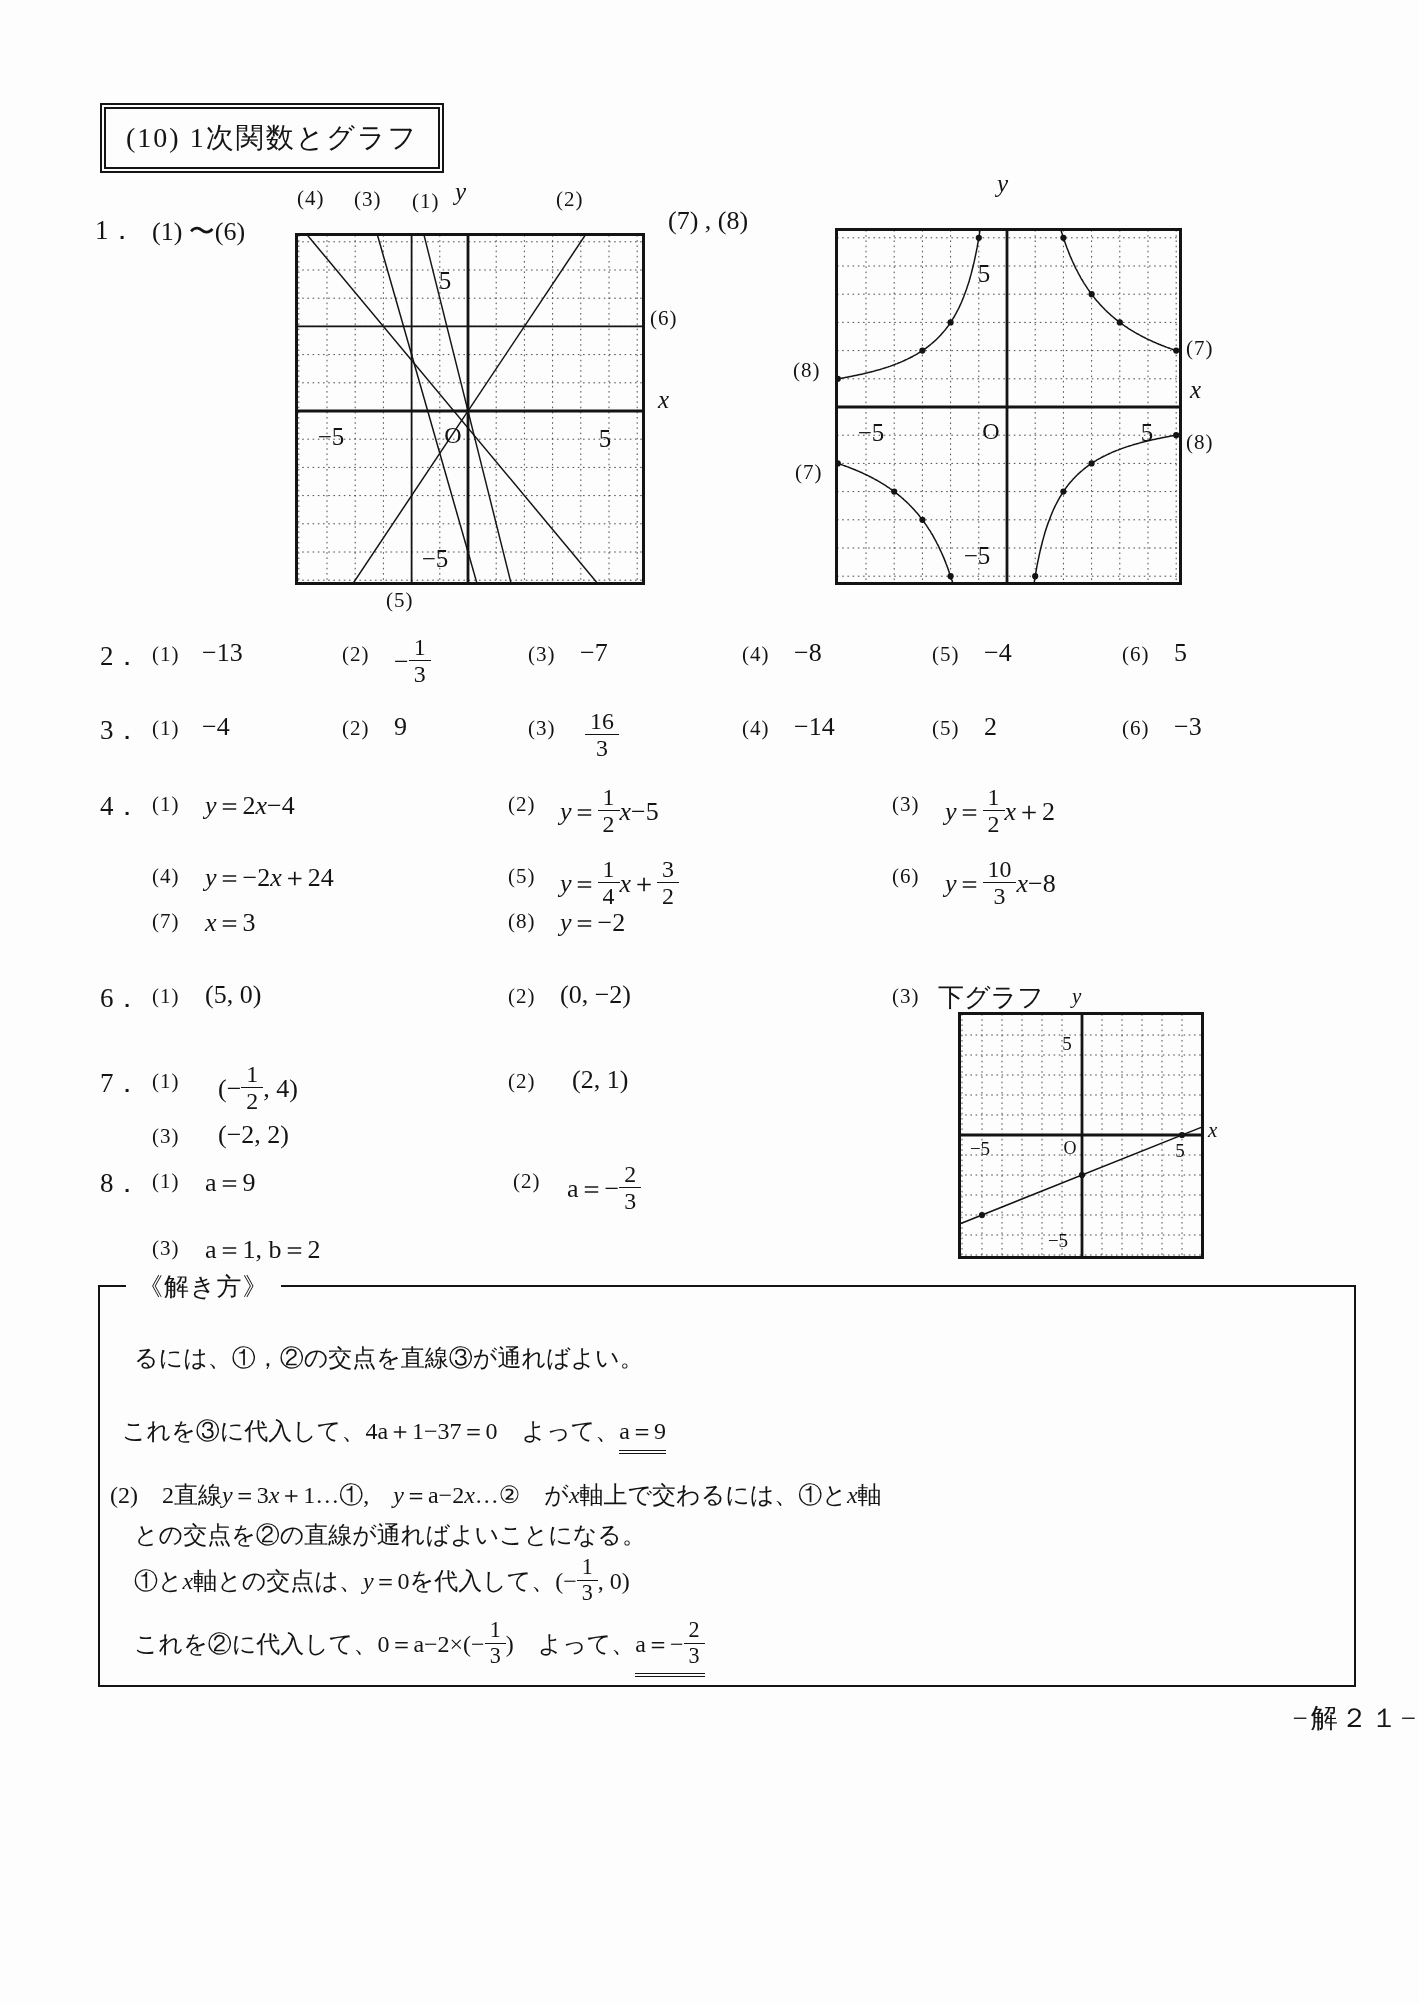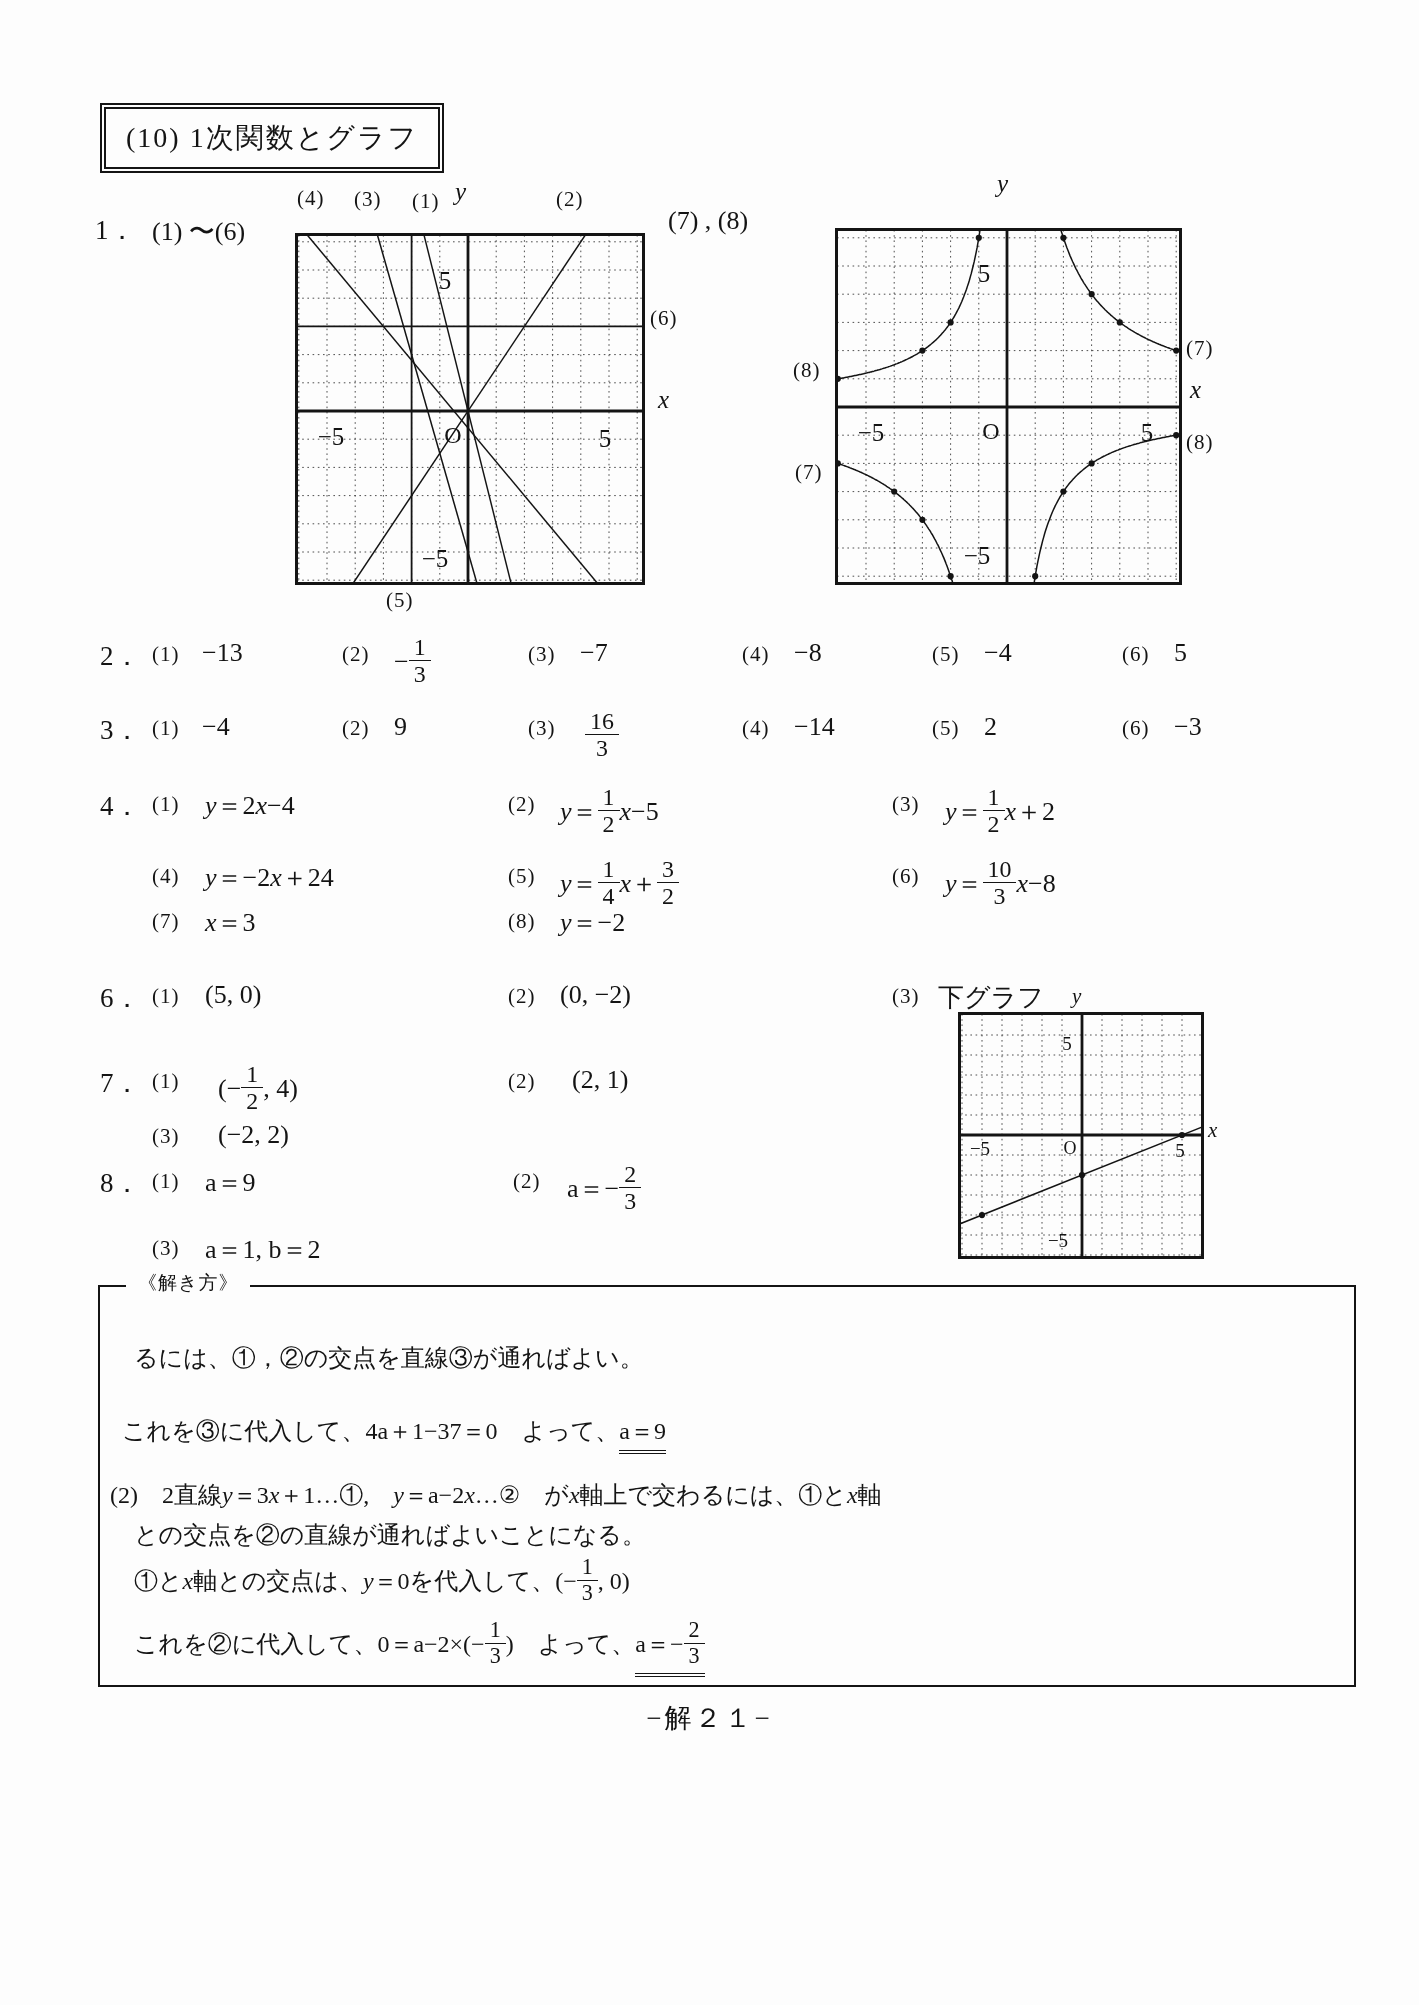--- a/index.html
+++ b/index.html
@@ -14,23 +14,23 @@
   .axletter{font-size:25px;font-style:italic;}
   .it{font-style:italic;}
   .frac{display:inline-block;vertical-align:middle;text-align:center;line-height:1.02;
         font-size:0.92em;position:relative;top:-3px;}
   .fnum{display:block;padding:0 5px 1px 5px;border-bottom:1.6px solid #141414;}
   .fden{display:block;padding-top:1px;}
   .dunder{display:inline-block;border-bottom:4px double #141414;padding-bottom:3px;}
   #title-box{border:6px double #141414;padding:10px 20px;font-size:28px;letter-spacing:2px;}
   #sol-box{border:2px solid #141414;}
   #sol-head{position:absolute;top:-17px;left:26px;background:#fdfdfd;padding:0 12px;
-            font-size:19px;letter-spacing:1px;}
+            font-size:25px;letter-spacing:1px;}
   .solline{font-size:24px;white-space:nowrap;}
-  #footer{width:100%;text-align:center;font-size:27px;letter-spacing:3px;}
+  #footer{width:100%;text-align:right;font-size:27px;letter-spacing:3px;}
   svg{display:block;}
   svg text{font-family:"Liberation Serif","DejaVu Serif",serif;fill:#141414;}
 </style>
 </head>
 <body>
 
 <div id="page">
 
   <div class="abs" style="left:100px;top:103px">
     <div id="title-box">(10) 1次関数とグラフ</div>

